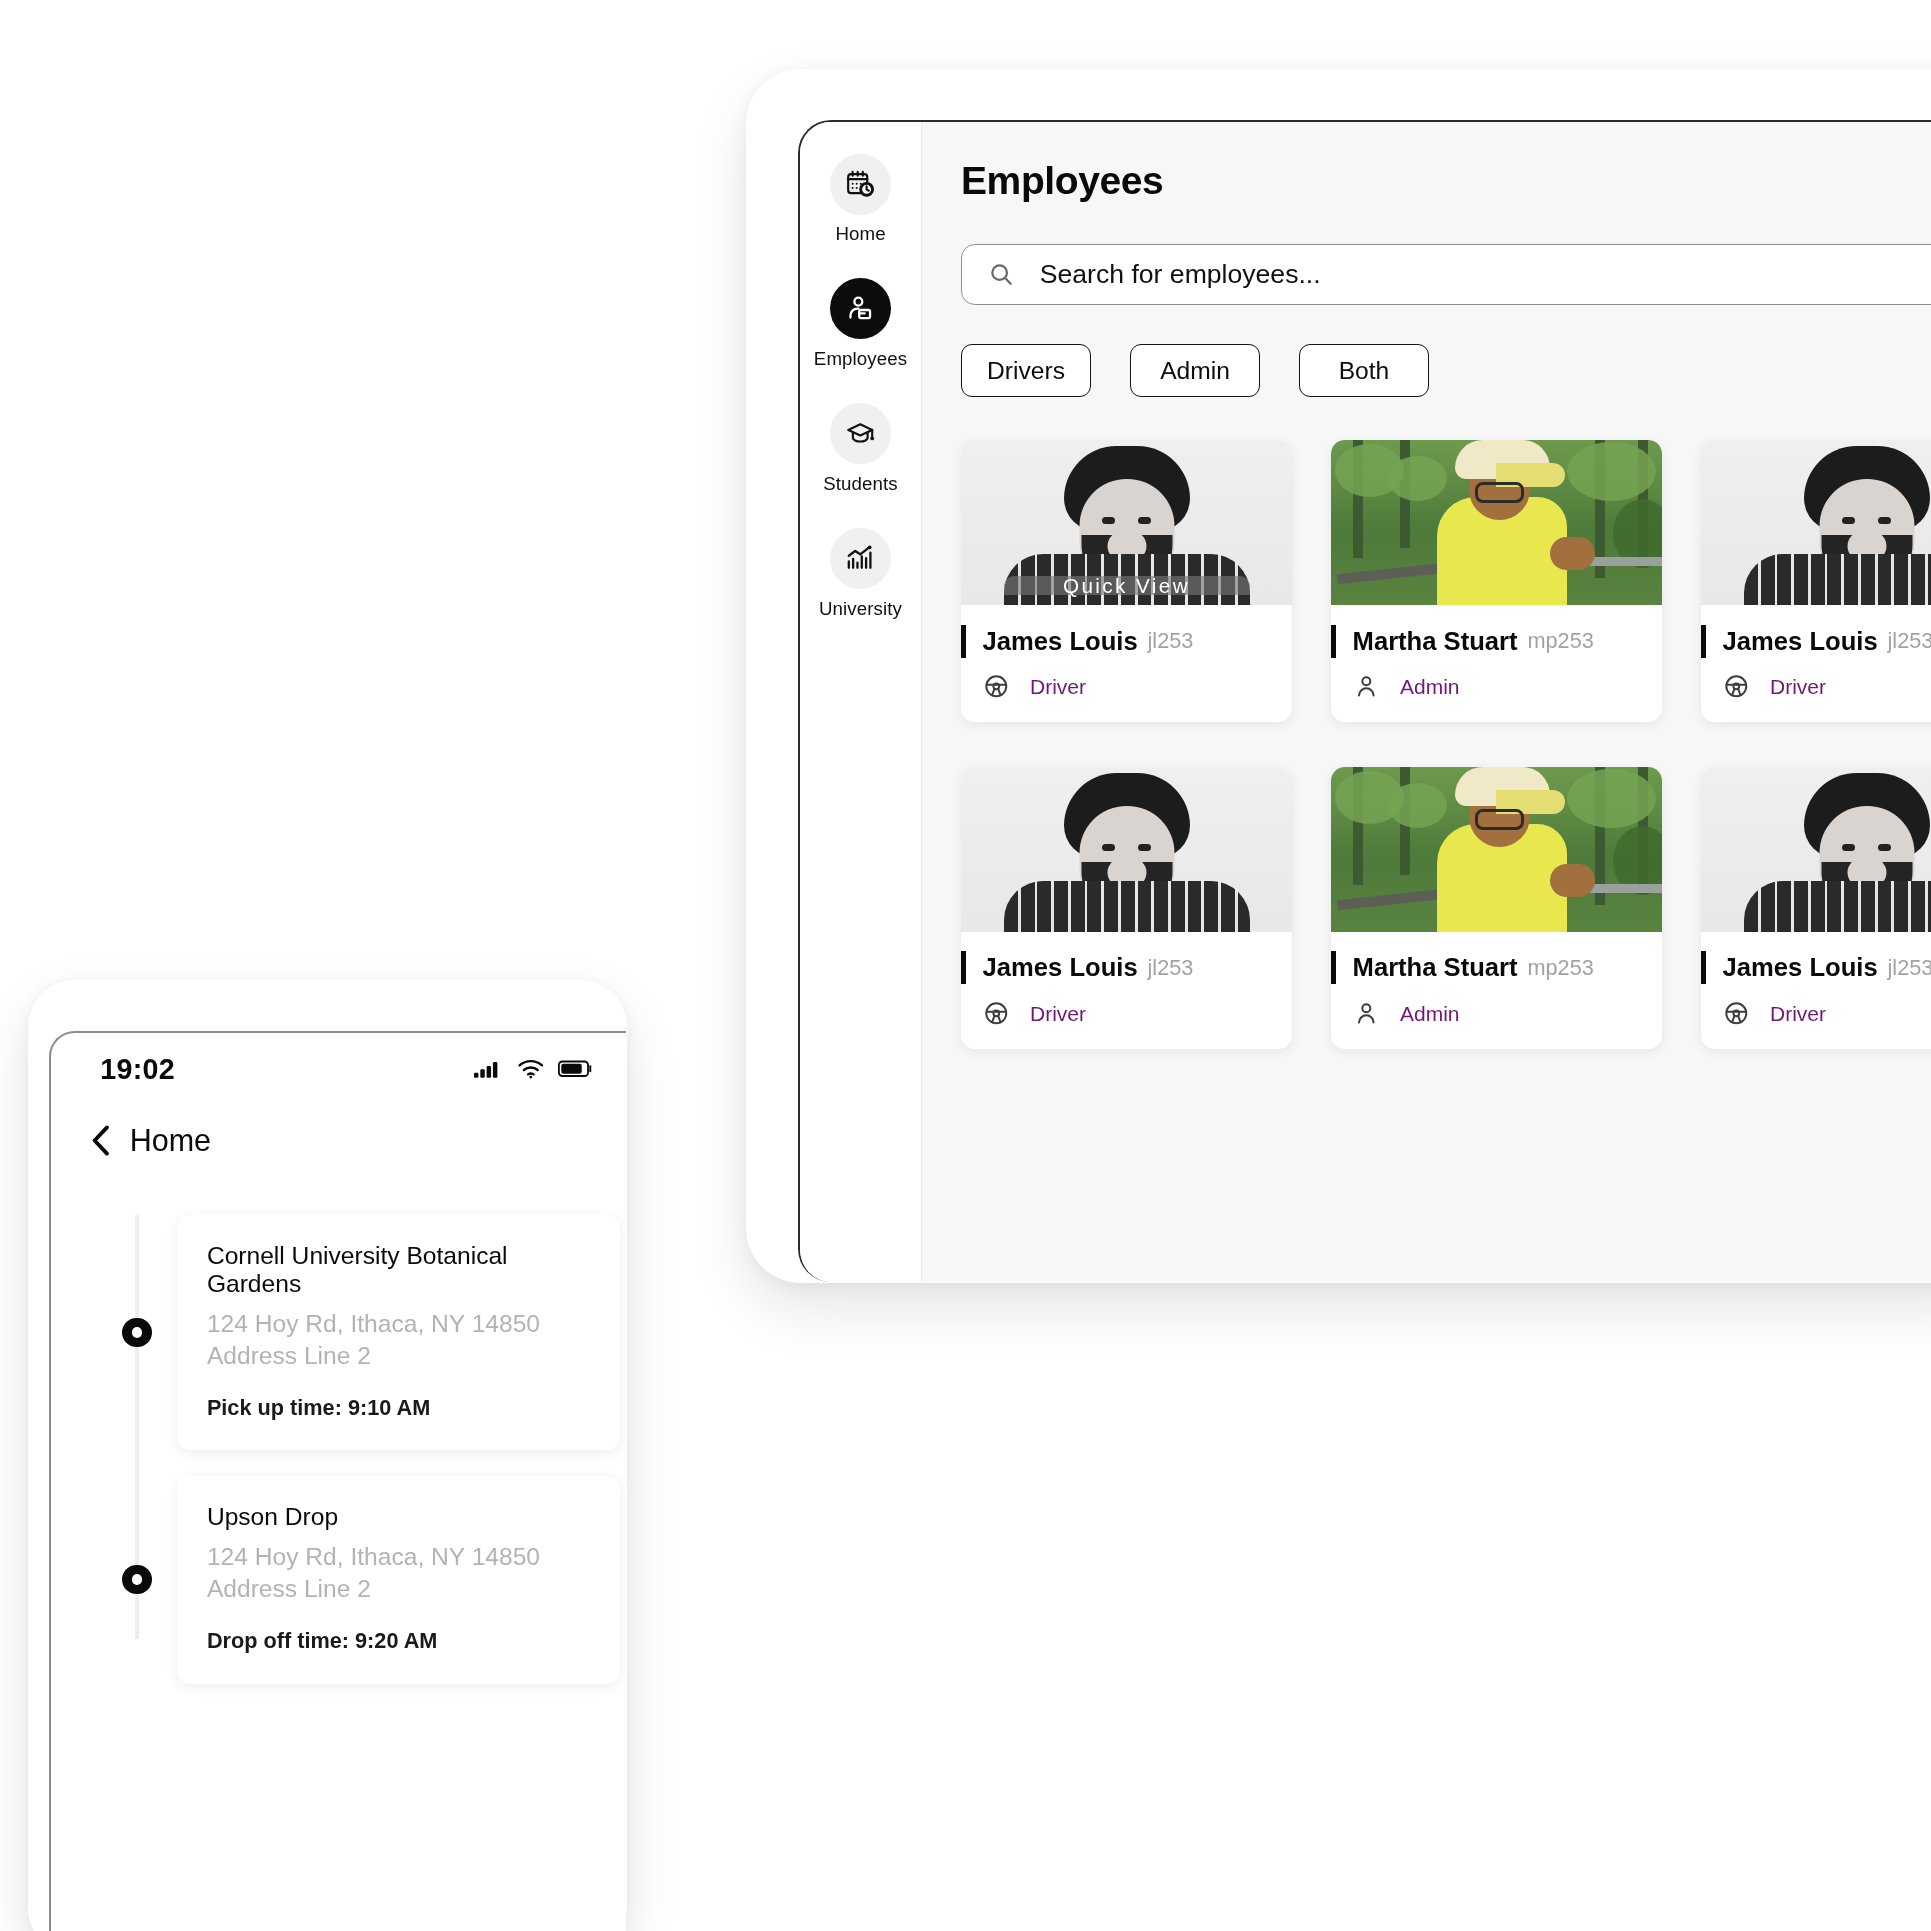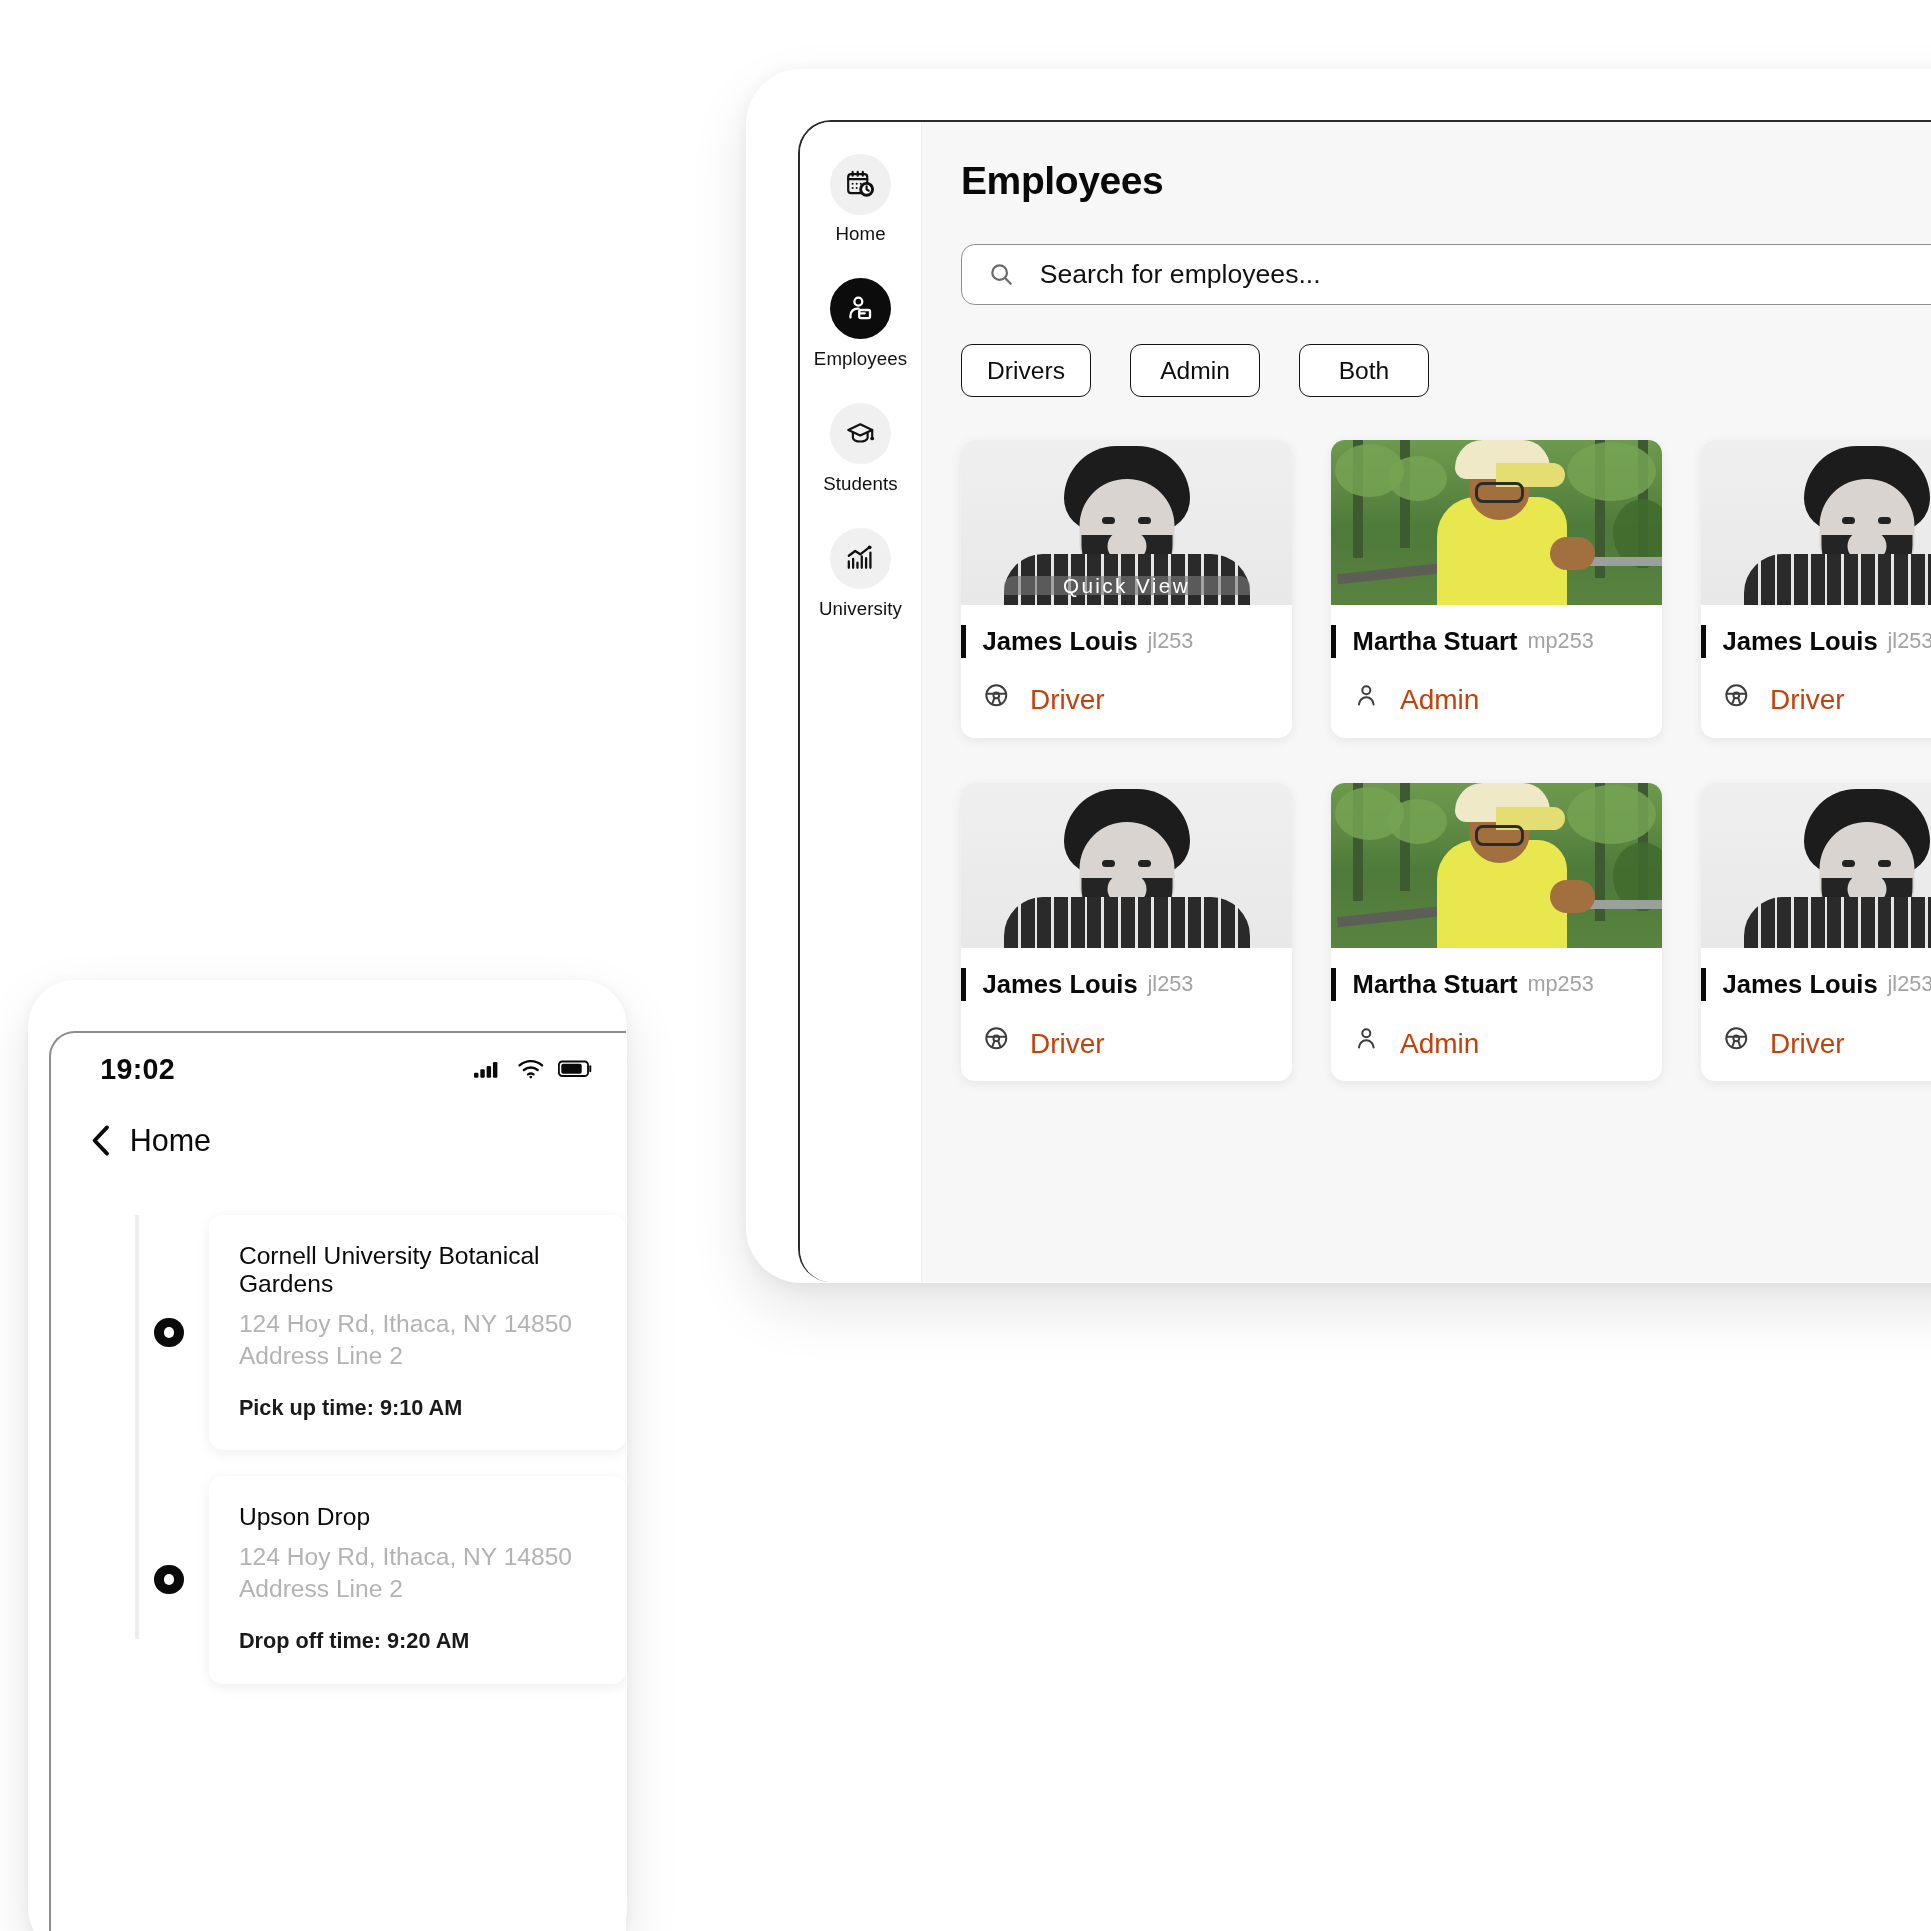--- a/index.html
+++ b/index.html
@@ -102,21 +102,21 @@
     display: flex; align-items: center; justify-content: center;
     color: #ffffff; font-size: 20.7px; letter-spacing: 2.4px;
   }
   .emp-body { padding: 19.7px 0 21.7px 0; }
   .emp-name-row { display: flex; align-items: center; margin-bottom: 15.8px; }
   .name-bar { width: 4.9px; height: 33px; background: #0a0a0a; margin-right: 16.7px; flex: none; }
   .emp-name { font-size: 25.6px; font-weight: bold; color: #0a0a0a; }
   .emp-id { font-size: 21.7px; color: #a2a2a2; margin-left: 9.9px; }
   .emp-role-row { display: flex; align-items: center; padding-left: 21.7px; }
   .emp-role-row svg { width: 26.6px; height: 26.6px; margin-right: 20.7px; flex: none; }
-  .emp-role { font-size: 28px; color: #c2410c; margin-top: 11px; }
+  .emp-role { font-size: 21px; color: #701a75; }
 
   
   .photo-man { background: linear-gradient(180deg,#efefef 0%,#e8e8e8 100%); }
   .m-hair { position:absolute; left:50%; transform:translateX(-50%); top:5.9px; width:126px; height:85px;
     background:#1c1c1c; border-radius:63px 63px 39px 39px; }
   .m-face { position:absolute; left:50%; transform:translateX(-50%); top:39px; width:95px; height:108px;
     background:#d9d4d0; border-radius:47px 47px 45px 45px; }
   .m-beard { position:absolute; left:50%; transform:translateX(-50%); top:95px; width:91px; height:55px;
     background:#242424; border-radius:0 0 45px 45px; }
   .m-chin { position:absolute; left:50%; transform:translateX(-50%); top:91px; width:39px; height:29.6px;
@@ -165,21 +165,21 @@
   .av-hair { position:absolute; left:23.6px; top:9.9px; width:49px; height:41px; background:#231a18; border-radius:25.6px 25.6px 11.8px 11.8px; }
   .av-face { position:absolute; left:30.5px; top:25.6px; width:37px; height:43px; background:#8a5a3c; border-radius:18.7px; }
   .av-glass { position:absolute; left:25.6px; top:25.6px; width:43px; height:9.9px; background:#d6246e; border-radius:4.9px; }
   .av-jacket { position:absolute; left:11.8px; top:61px; width:73px; height:39px; background:#cfc3ae; border-radius:15.8px 15.8px 0 0; }
   .av-shirt { position:absolute; left:35px; top:65px; width:25.6px; height:35px; background:#f4eee6; }
   #rider-name { font-size: 40px; font-weight: bold; color:#0a0a0a; letter-spacing:-0.4px; }
   #rider-note { font-size: 24.6px; color:#2d2d2d; margin-top: 7.9px; }
 
   #timeline { position:relative; margin: 57px 0 0 0; padding-left: 0; }
   #timeline-line { position:absolute; left:84px; top:0; width:3.9px; height:424px; background:#eeeeee; }
-  .stop { position:relative; display:flex; align-items:center; margin-bottom: 25.6px; margin-left: 32px; }
+  .stop { position:relative; display:flex; align-items:center; margin-bottom: 25.6px; }
   .stop-dot {
     position:absolute; left:71px; width:29.6px; height:29.6px; border-radius:50%;
     background:#0a0a0a; display:flex; align-items:center; justify-content:center;
   }
   .stop-dot i { width:10.8px; height:10.8px; border-radius:50%; background:#ffffff; display:block; }
   .stop-card {
     margin-left: 126px; width: 443px; background:#ffffff; border-radius: 13.8px;
     box-shadow: 0 3px 13.8px rgba(0,0,0,0.07);
     padding: 27.6px 29.6px 29.6px 29.6px; box-sizing: border-box;
   }

